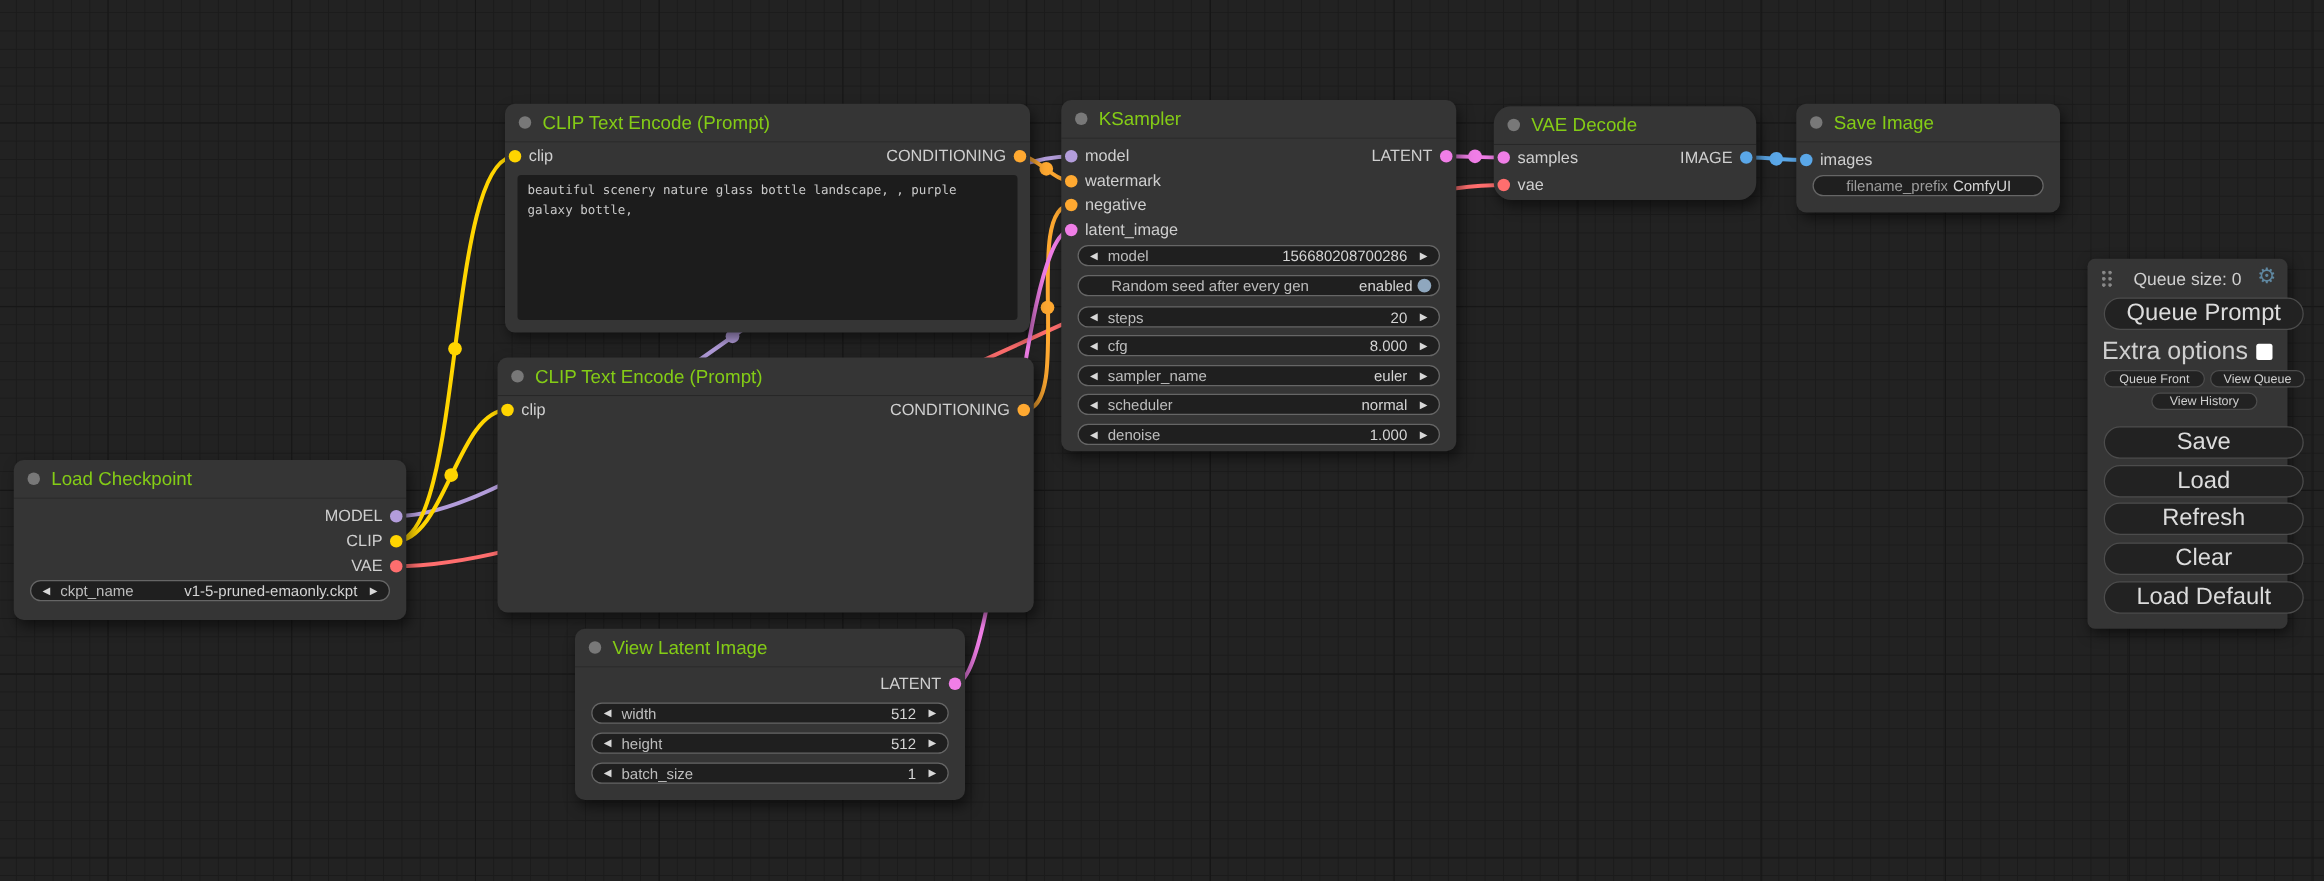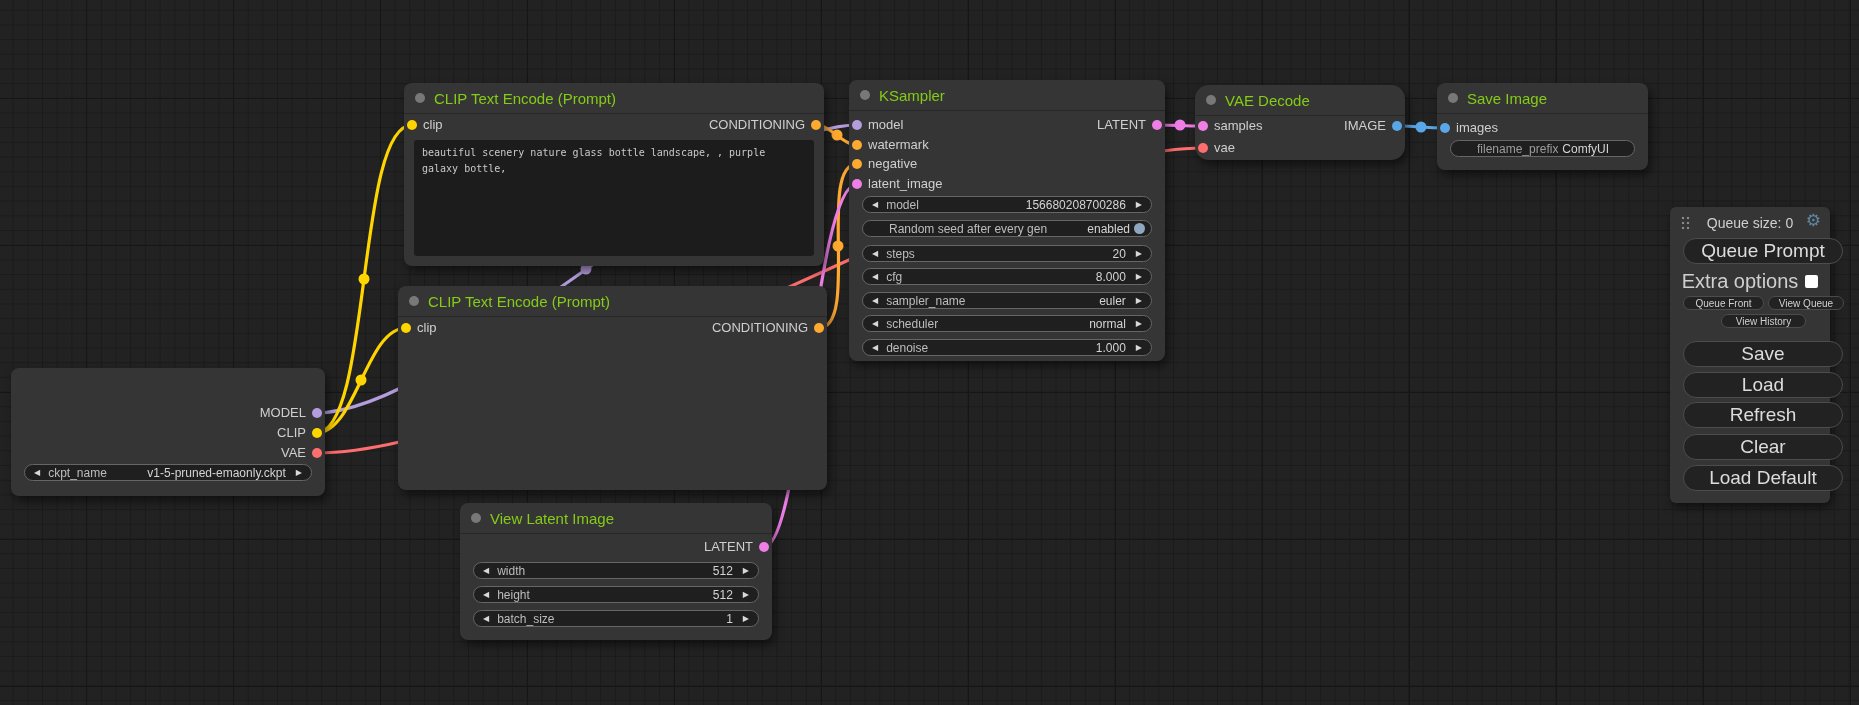--- a/index.html
+++ b/index.html
@@ -85,20 +85,24 @@
     <circle cx="761" cy="300" r="5.5" fill="#FF6E6E"></circle>
     <circle cx="837" cy="135" r="5.5" fill="#FFA931"></circle>
     <circle cx="838" cy="246" r="5.5" fill="#FFA931"></circle>
     <circle cx="809" cy="365" r="5.5" fill="#F07EE7"></circle>
     <circle cx="1180" cy="125" r="5.5" fill="#F07EE7"></circle>
     <circle cx="1421" cy="127" r="5.5" fill="#5AA7E8"></circle>
   </g>
 </svg>
 
 <div class="node" style="left:11px;top:368px;width:314px;height:128px;">
+  <div class="node-title">
+    <div class="title-dot"></div>
+    <span>Load Checkpoint</span>
+  </div>
   <div class="slot out" style="top:36px;">MODEL</div>
   <div class="port out" style="top: 40px; background: rgb(179, 157, 219);"></div>
   <div class="slot out" style="top:56px;">CLIP</div>
   <div class="port out" style="top: 60px; background: rgb(255, 213, 0);"></div>
   <div class="slot out" style="top:76px;">VAE</div>
   <div class="port out" style="top: 80px; background: rgb(255, 110, 110);"></div>
   <div class="widget" style="top:96px;">
     <span class="warrow">◀</span>
     <span class="wlabel">ckpt_name</span>
     <span class="wvalue">v1-5-pruned-emaonly.ckpt</span>

